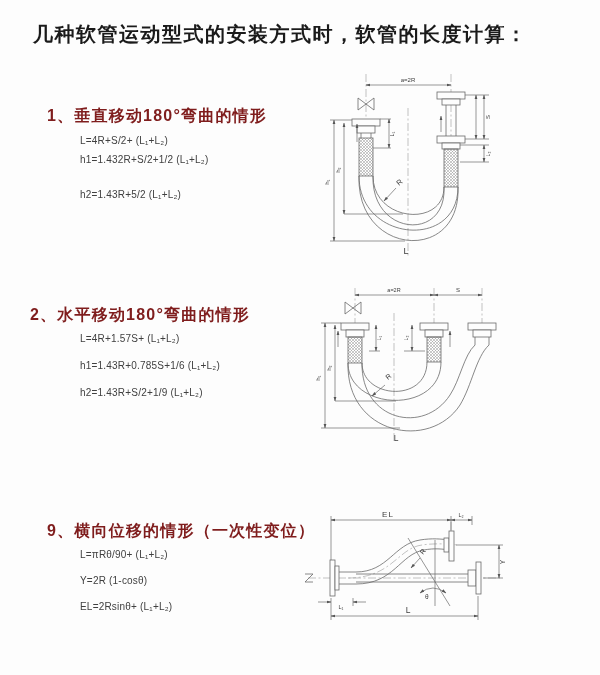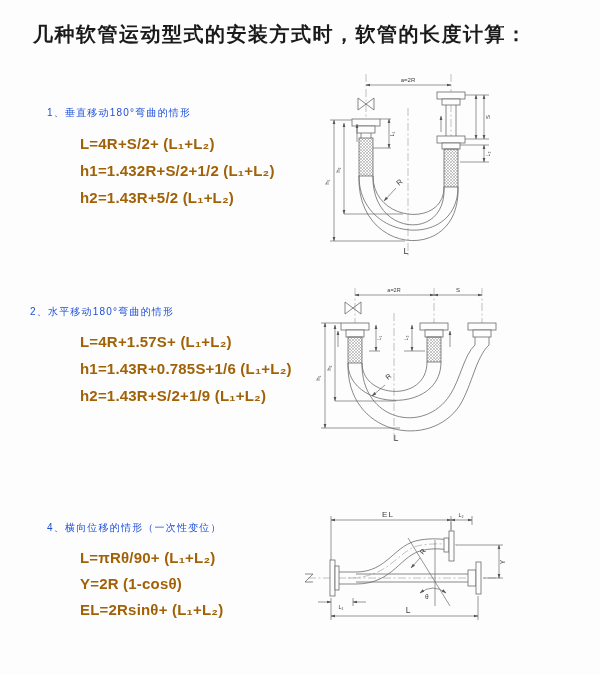--- a/index.html
+++ b/index.html
@@ -3,45 +3,45 @@
 <meta charset="utf-8">
 <style>
   html,body{margin:0;padding:0}
   body{
     width:600px;height:675px;position:relative;overflow:hidden;
     background:#fdfdfd;color:#1f1f1f;
     font-family:"Liberation Sans","DejaVu Sans",sans-serif;
   }
   .abs{position:absolute;white-space:nowrap}
   .title{font-size:20px;font-weight:700;letter-spacing:1.5px;color:#1a1a1a}
-  .heading{font-size:10px;font-weight:400;letter-spacing:1.2px;color:#1d4ed8}
-  .formula{font-size:15px;font-weight:700;letter-spacing:.2px;color:#a16207}
+  .heading{font-size:16px;font-weight:700;letter-spacing:1.2px;color:#7f1d1d}
+  .formula{font-size:10px;font-weight:400;letter-spacing:.2px;color:#404040}
   svg.diagram{position:absolute}
   svg.diagram text{font-family:"Liberation Sans","DejaVu Sans",sans-serif;fill:#3c3c3c}
   .ln{stroke:#6a6a6a;stroke-width:.8;fill:none}
   .dim{stroke:#6a6a6a;stroke-width:.7;fill:none}
   .cl{stroke:#9a9a9a;stroke-width:.6;fill:none;stroke-dasharray:8 2.5 2 2.5}
   .part{stroke:#6a6a6a;stroke-width:.8;fill:#fdfdfd}
 </style>
 </head>
 <body>
 
 <div class="abs title" style="left:33px;top:21px">几种软管运动型式的安装方式时，软管的长度计算：</div>
 
 <div class="abs heading" style="left:47px;top:106px">1、垂直移动180°弯曲的情形</div>
 <div class="abs formula" style="left:80px;top:135px">L=4R+S/2+ (L₁+L₂)</div>
-<div class="abs formula" style="left:80px;top:162px">h1=1.432R+S/2+1/2 (L₁+L₂)</div>
+<div class="abs formula" style="left:80px;top:154px">h1=1.432R+S/2+1/2 (L₁+L₂)</div>
 <div class="abs formula" style="left:80px;top:189px">h2=1.43R+5/2 (L₁+L₂)</div>
 
 <div class="abs heading" style="left:30px;top:305px">2、水平移动180°弯曲的情形</div>
 <div class="abs formula" style="left:80px;top:333px">L=4R+1.57S+ (L₁+L₂)</div>
 <div class="abs formula" style="left:80px;top:360px">h1=1.43R+0.785S+1/6 (L₁+L₂)</div>
 <div class="abs formula" style="left:80px;top:387px">h2=1.43R+S/2+1/9 (L₁+L₂)</div>
 
-<div class="abs heading" style="left:47px;top:521px">4、横向位移的情形（一次性变位）</div>
+<div class="abs heading" style="left:47px;top:521px">9、横向位移的情形（一次性变位）</div>
 <div class="abs formula" style="left:80px;top:549px">L=πRθ/90+ (L₁+L₂)</div>
 <div class="abs formula" style="left:80px;top:575px">Y=2R (1-cosθ)</div>
 <div class="abs formula" style="left:80px;top:601px">EL=2Rsinθ+ (L₁+L₂)</div>
 
 <svg class="diagram" style="left:310px;top:60px" width="290" height="200" viewBox="0 0 290 200">
   <defs>
     <marker id="ah1" viewBox="0 0 10 6" refX="9" refY="3" markerWidth="7" markerHeight="5" orient="auto-start-reverse">
       <path d="M0,0 L10,3 L0,6 Z" fill="#555"></path>
     </marker>
     <pattern id="br1" width="3" height="3" patternUnits="userSpaceOnUse">

